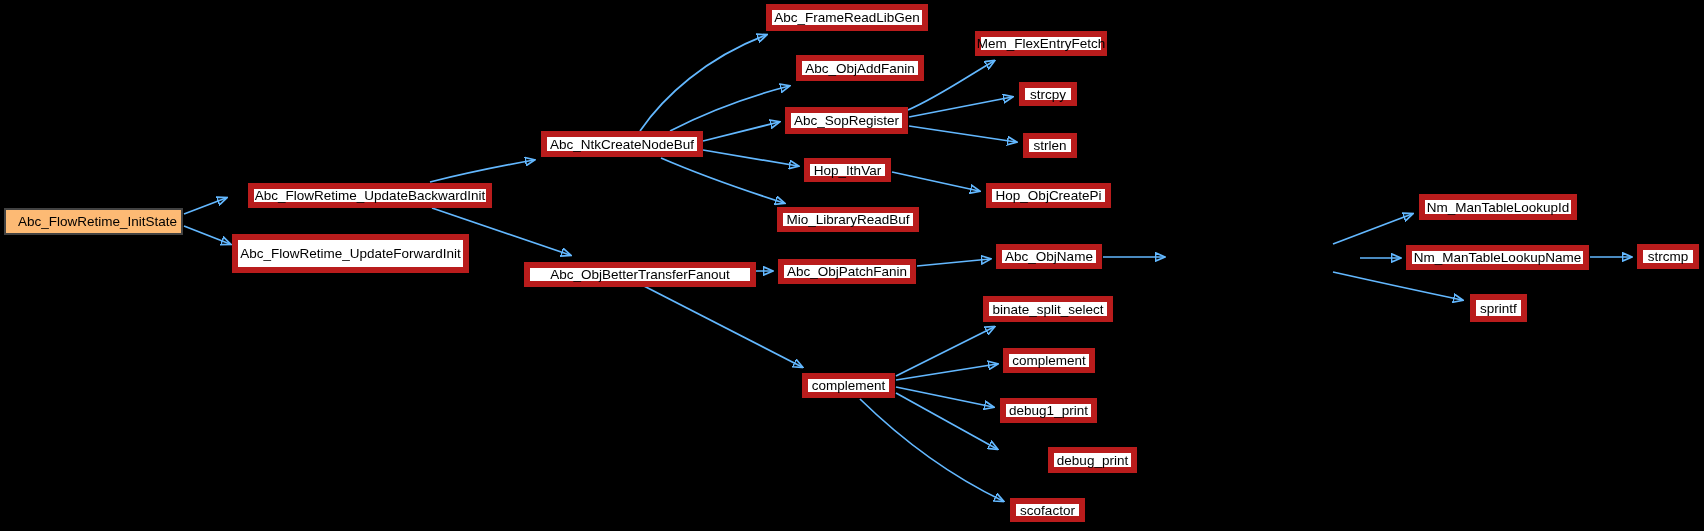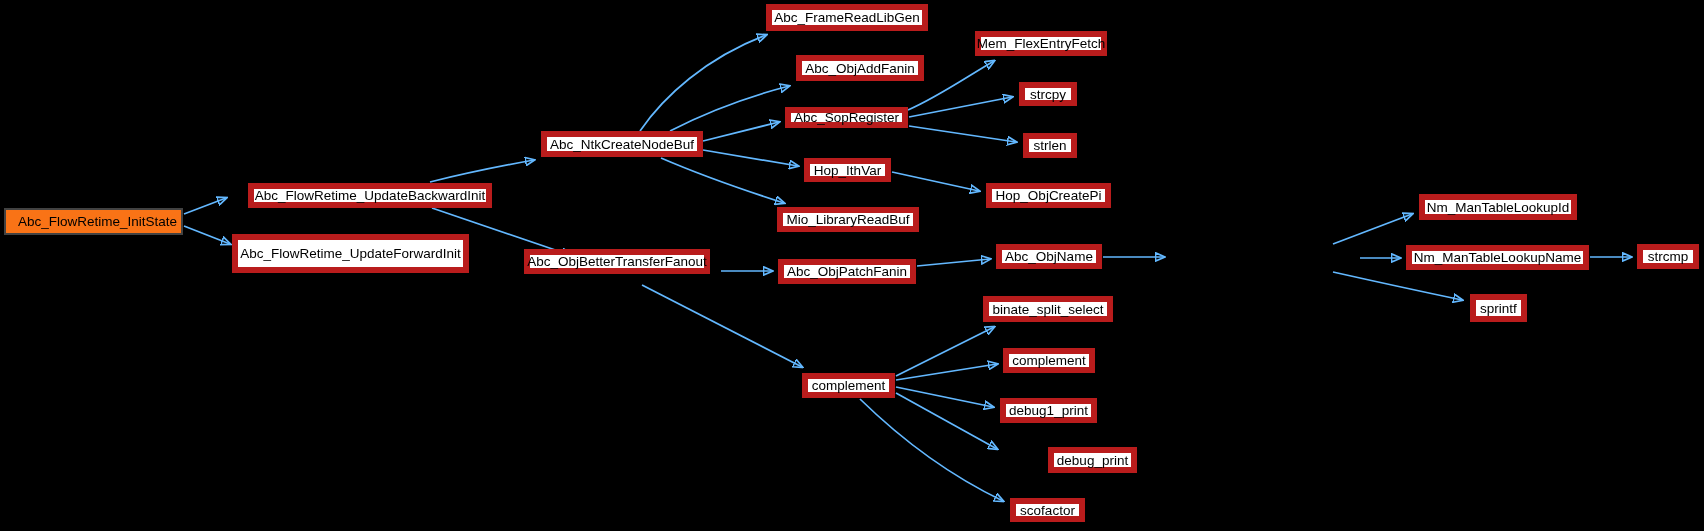--- a/index.html
+++ b/index.html
@@ -17,21 +17,21 @@
     box-sizing:border-box;
     background:#ffffff;
     border:6px solid #b91c1c;
     color:#000000;
     font-size:13.5px;
     display:flex;align-items:center;justify-content:center;
     white-space:nowrap;
     cursor:pointer;
   }
   .node.root{
-    background:#f97316;
+    background:#fdba74;
     border:2px solid #424242;
     cursor:default;
     padding-left:8px;
   }
 </style>
 </head>
 <body>
 
 <div id="canvas">
 
@@ -66,24 +66,24 @@
     <path d="M896,380 L997,364" marker-end="url(#arrow)"></path>
     <path d="M896,387 L993,407" marker-end="url(#arrow)"></path>
     <path d="M896,393 L997,449" marker-end="url(#arrow)"></path>
     <path d="M860,399 C905,443 955,478 1003,501" marker-end="url(#arrow)"></path>
   </svg>
 
   <div class="node root" style="left:4px;top:208px;width:179px;height:27px">Abc_FlowRetime_InitState</div>
   <div class="node" style="left:248px;top:183px;width:244px;height:25px">Abc_FlowRetime_UpdateBackwardInit</div>
   <div class="node" style="left:232px;top:234px;width:237px;height:39px">Abc_FlowRetime_UpdateForwardInit</div>
   <div class="node" style="left:541px;top:131px;width:162px;height:26px">Abc_NtkCreateNodeBuf</div>
-  <div class="node" style="left:524px;top:249px;width:186px;height:25px">Abc_ObjBetterTransferFanout</div>
+  <div class="node" style="left:524px;top:262px;width:232px;height:25px">Abc_ObjBetterTransferFanout</div>
   <div class="node" style="left:766px;top:4px;width:162px;height:27px">Abc_FrameReadLibGen</div>
   <div class="node" style="left:796px;top:55px;width:128px;height:26px">Abc_ObjAddFanin</div>
-  <div class="node" style="left:785px;top:107px;width:123px;height:21px">Abc_SopRegister</div>
+  <div class="node" style="left:785px;top:107px;width:123px;height:27px">Abc_SopRegister</div>
   <div class="node" style="left:804px;top:158px;width:87px;height:24px">Hop_IthVar</div>
   <div class="node" style="left:777px;top:207px;width:142px;height:25px">Mio_LibraryReadBuf</div>
   <div class="node" style="left:778px;top:259px;width:138px;height:25px">Abc_ObjPatchFanin</div>
   <div class="node" style="left:802px;top:373px;width:93px;height:25px">complement</div>
   <div class="node" style="left:975px;top:31px;width:132px;height:25px">Mem_FlexEntryFetch</div>
   <div class="node" style="left:1019px;top:82px;width:58px;height:24px">strcpy</div>
   <div class="node" style="left:1023px;top:133px;width:54px;height:25px">strlen</div>
   <div class="node" style="left:986px;top:183px;width:125px;height:25px">Hop_ObjCreatePi</div>
   <div class="node" style="left:996px;top:244px;width:106px;height:25px">Abc_ObjName</div>
   <div class="node" style="left:983px;top:296px;width:130px;height:26px">binate_split_select</div>

